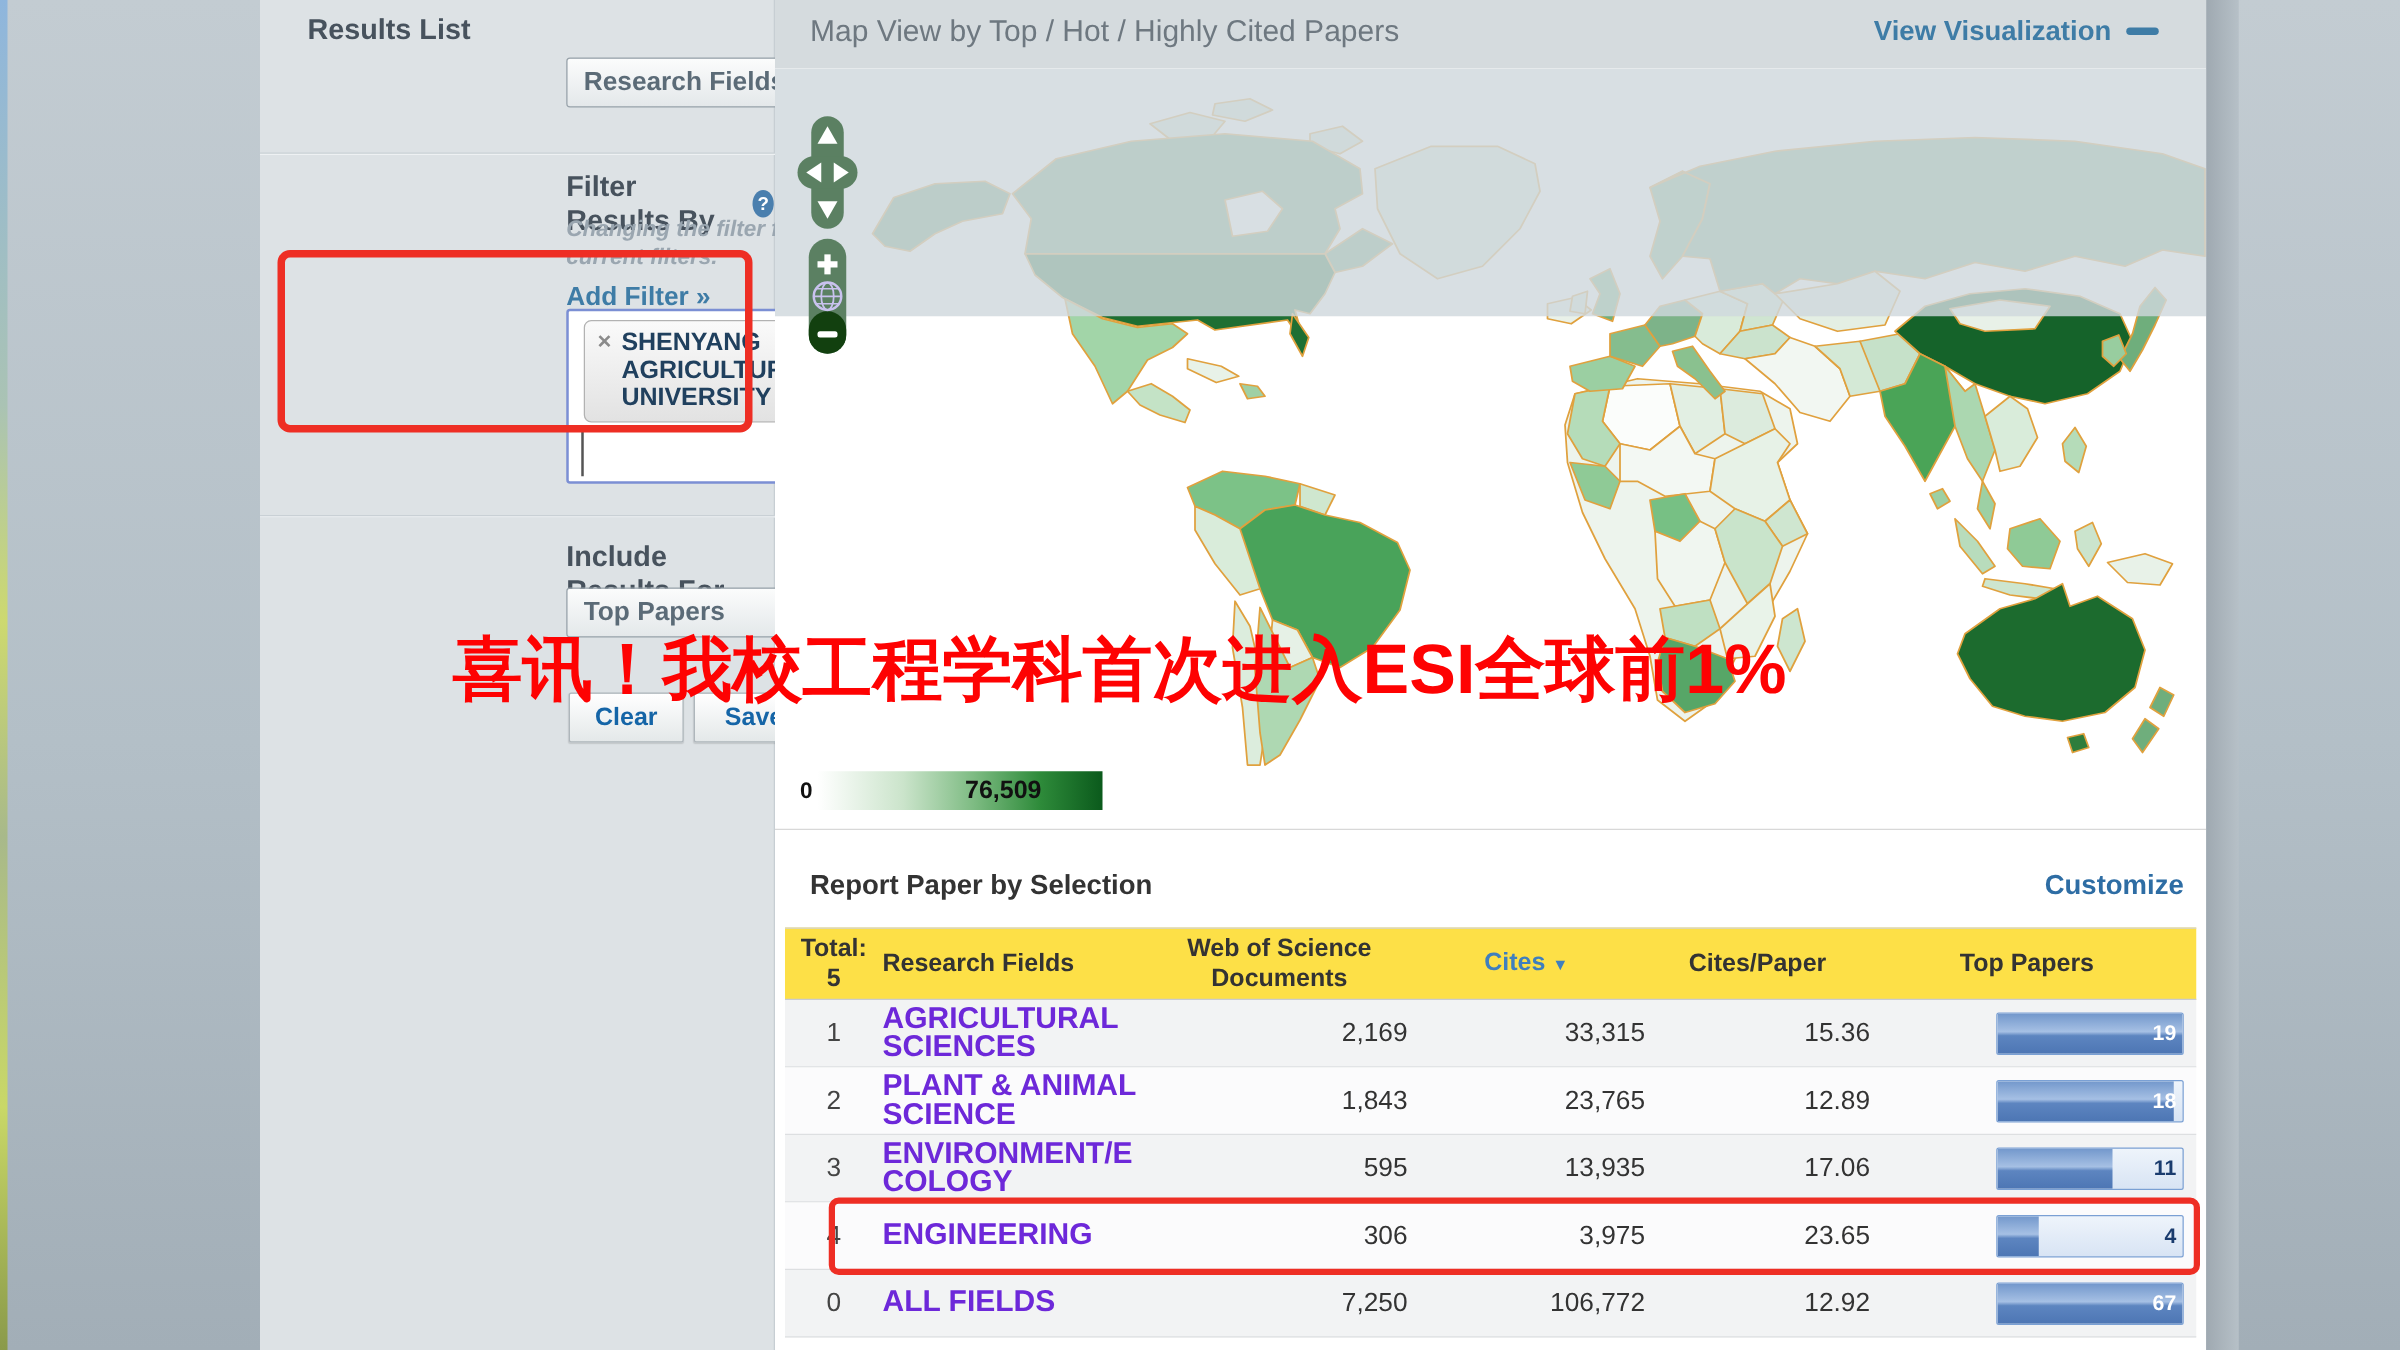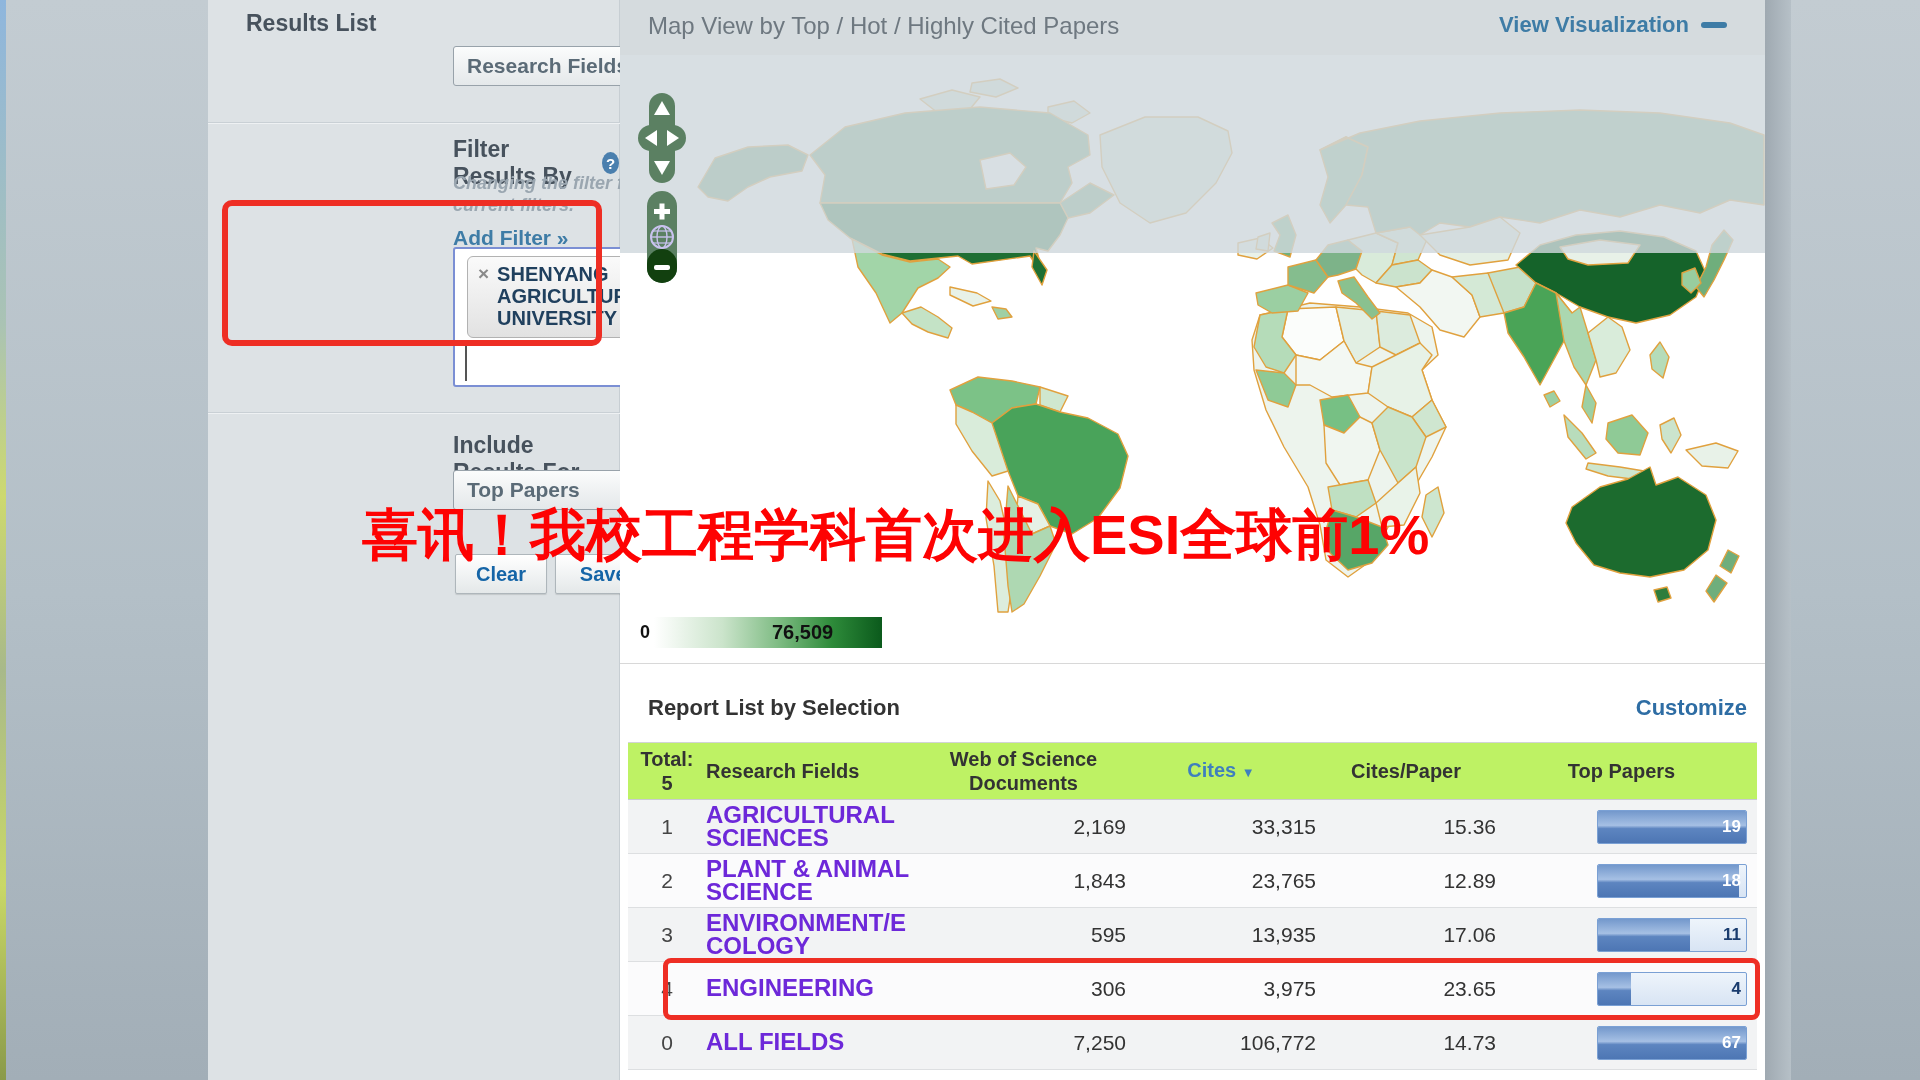--- a/index.html
+++ b/index.html
@@ -54,21 +54,21 @@
   .legend-min { width:28px; text-align:right; padding-right:4px; color:#111; font-size:18px; font-weight:bold; }
   .legend-bar { position:relative; width:228px; height:31px;
     background:linear-gradient(90deg,#ffffff 0%,#cbe4cb 30%,#7dbb82 55%,#2e8b3a 78%,#0b5a1c 100%); }
   .legend-max { position:absolute; left:118px; top:4px; color:#111; font-size:20px; font-weight:bold; }
 
   .report-divider { position:absolute; left:0; top:663px; width:1145px; height:1px; background:#d8d8d8; }
   .report-title { position:absolute; left:28px; top:695px; color:#333; font-size:22px; font-weight:bold; }
   .customize { position:absolute; right:18px; top:695px; color:#2e6da4; font-size:22px; font-weight:bold; }
 
   .tbl { position:absolute; left:8px; top:742px; width:1129px; }
-  .thead { display:flex; align-items:center; height:58px; background:#bef264; border-top:1px solid #d2d4d6; border-bottom:1px solid #c9cbd0; }
+  .thead { display:flex; align-items:center; height:58px; background:#fde047; border-top:1px solid #d2d4d6; border-bottom:1px solid #c9cbd0; }
   .trow { display:flex; align-items:center; height:54px; border-bottom:1px solid #dddfe1; }
   .trow.odd { background:#f2f3f4; } .trow.even { background:#fbfbfc; }
   .c-rank { width:78px; text-align:center; }
   .c-field { width:215px; }
   .c-docs { width:205px; text-align:right; }
   .c-cites { width:190px; text-align:right; }
   .c-cpp { width:180px; text-align:right; }
   .c-top { flex:1; display:flex; justify-content:flex-end; padding-right:10px; }
   .thead div { color:#333; font-size:20px; font-weight:bold; line-height:24px; }
   .thead .c-docs,.thead .c-cites,.thead .c-cpp,.thead .c-top { text-align:center; }
@@ -252,21 +252,21 @@
     </div>
 
     <div class="legend">
       <span class="legend-min">0</span>
       <span class="legend-bar">
         <span class="legend-max">76,509</span>
       </span>
     </div>
 
     <div class="report-divider"></div>
-    <div class="report-title">Report List by Selection</div>
+    <div class="report-title">Report Paper by Selection</div>
     <div class="customize">Customize</div>
 
     <div class="tbl">
       <div class="thead">
         <div class="c-rank">
           <div>Total:</div>
           <div>5</div>
         </div>
         <div class="c-field">Research Fields</div>
         <div class="c-docs">
@@ -335,21 +335,21 @@
               <span class="bar-val">4</span>
             </span>
           </div>
       </div>
 
       <div class="trow odd">
         <div class="c-rank rank">0</div>
         <div class="c-field"><span class="field-link"><span>ALL FIELDS</span></span></div>
         <div class="c-docs num">7,250</div>
         <div class="c-cites num">106,772</div>
-        <div class="c-cpp num">14.73</div>
+        <div class="c-cpp num">12.92</div>
         <div class="c-top">
             <span class="bar">
               <span class="bar-fill" style="width: 100%;"></span>
               <span class="bar-val">67</span>
             </span>
           </div>
       </div>
     </div>
   </div>
 

